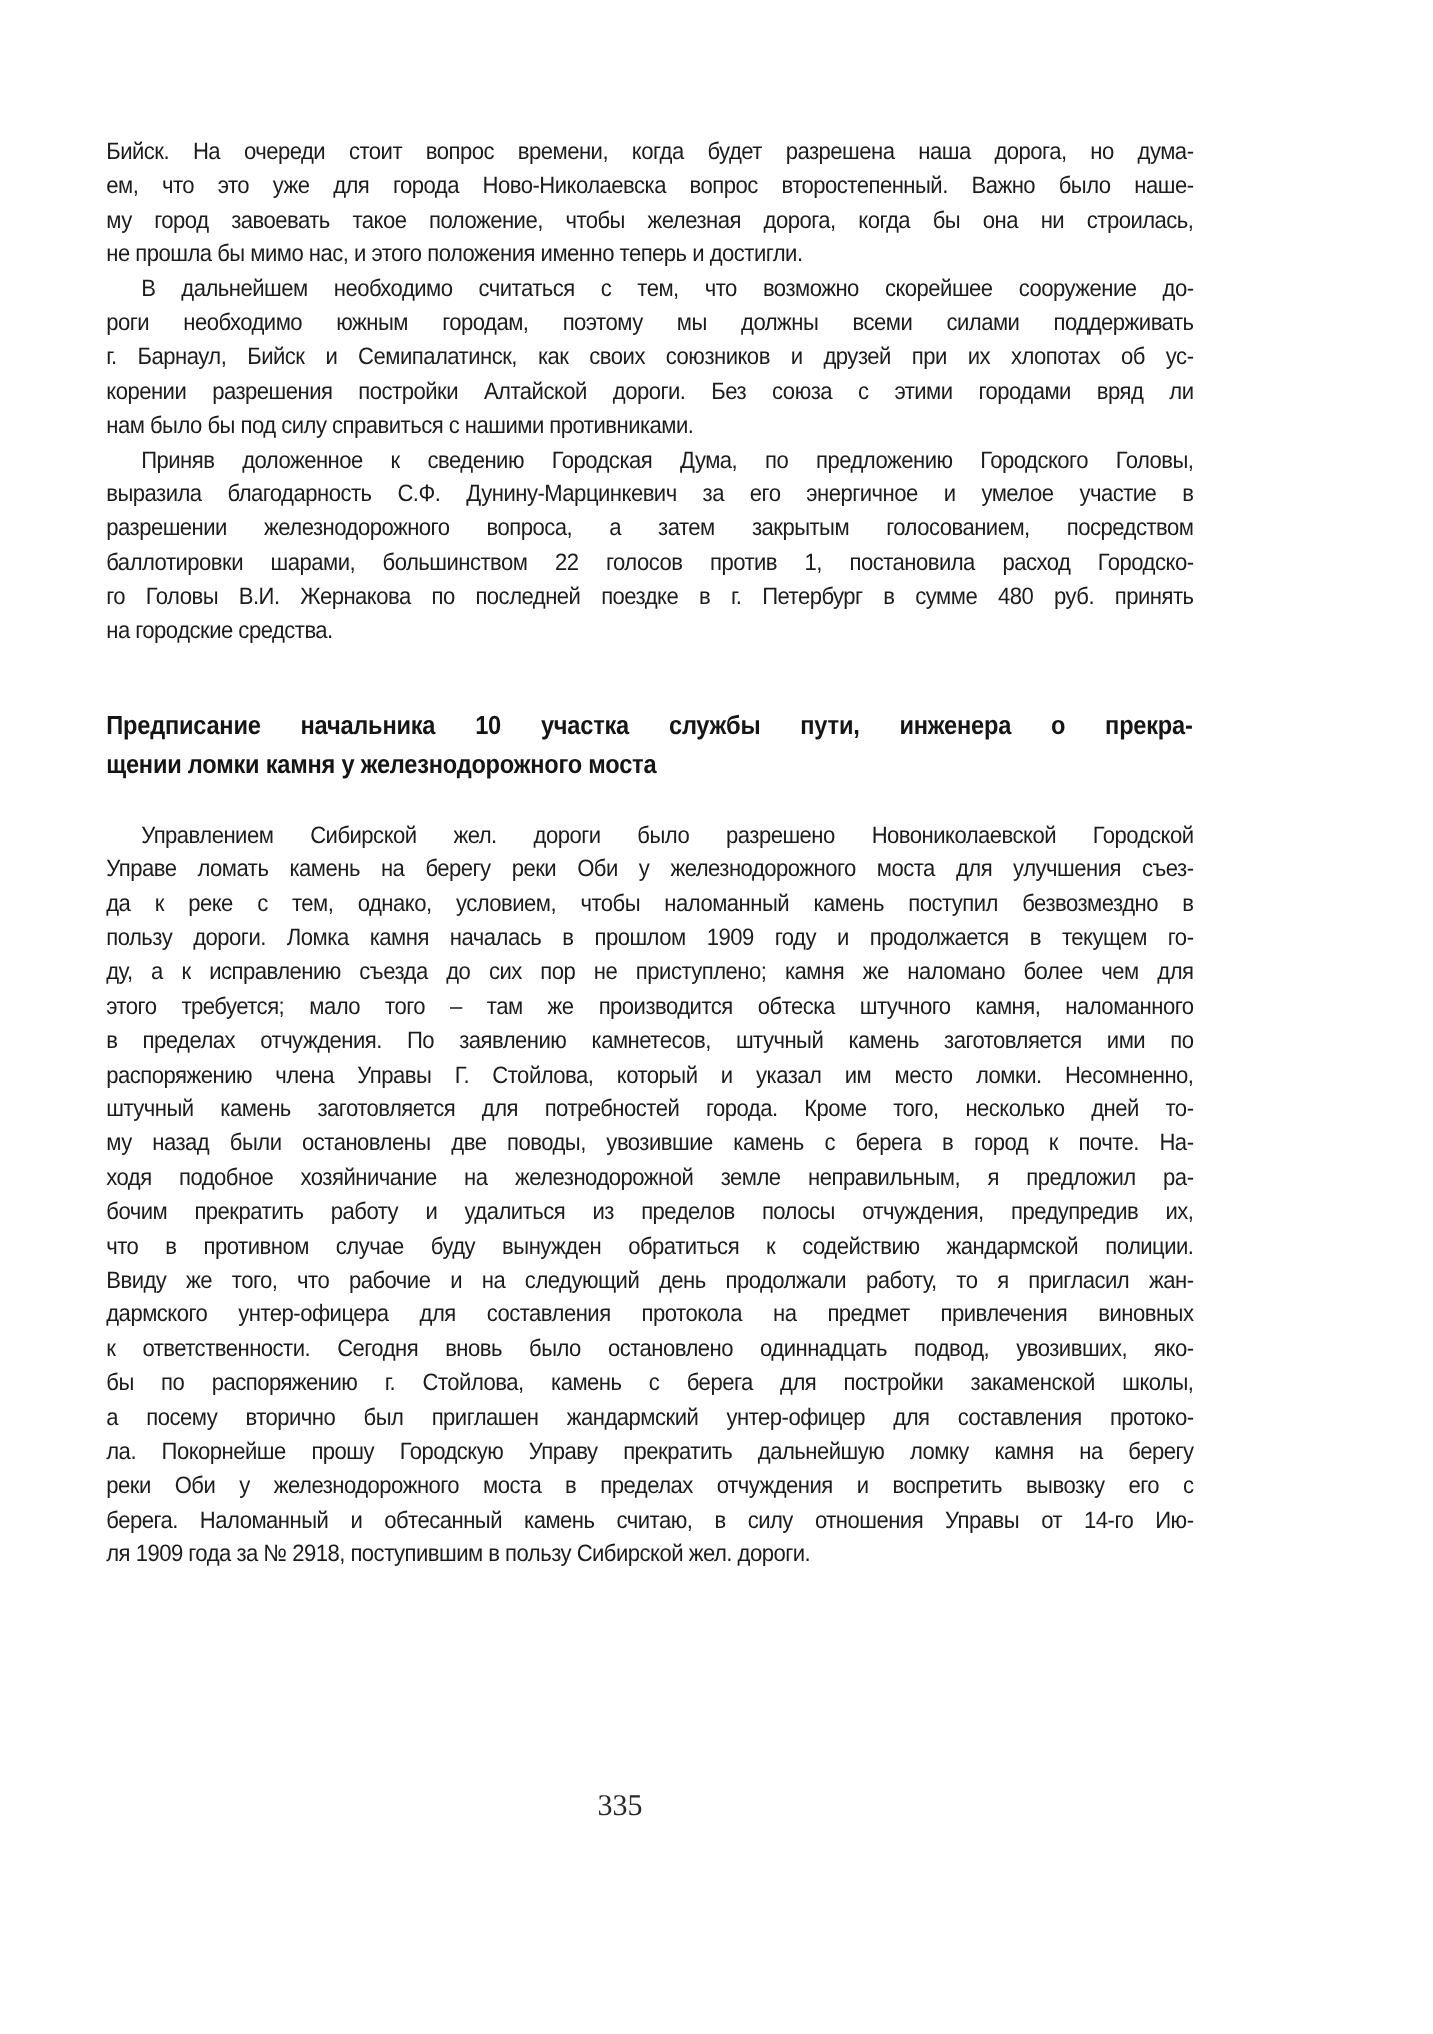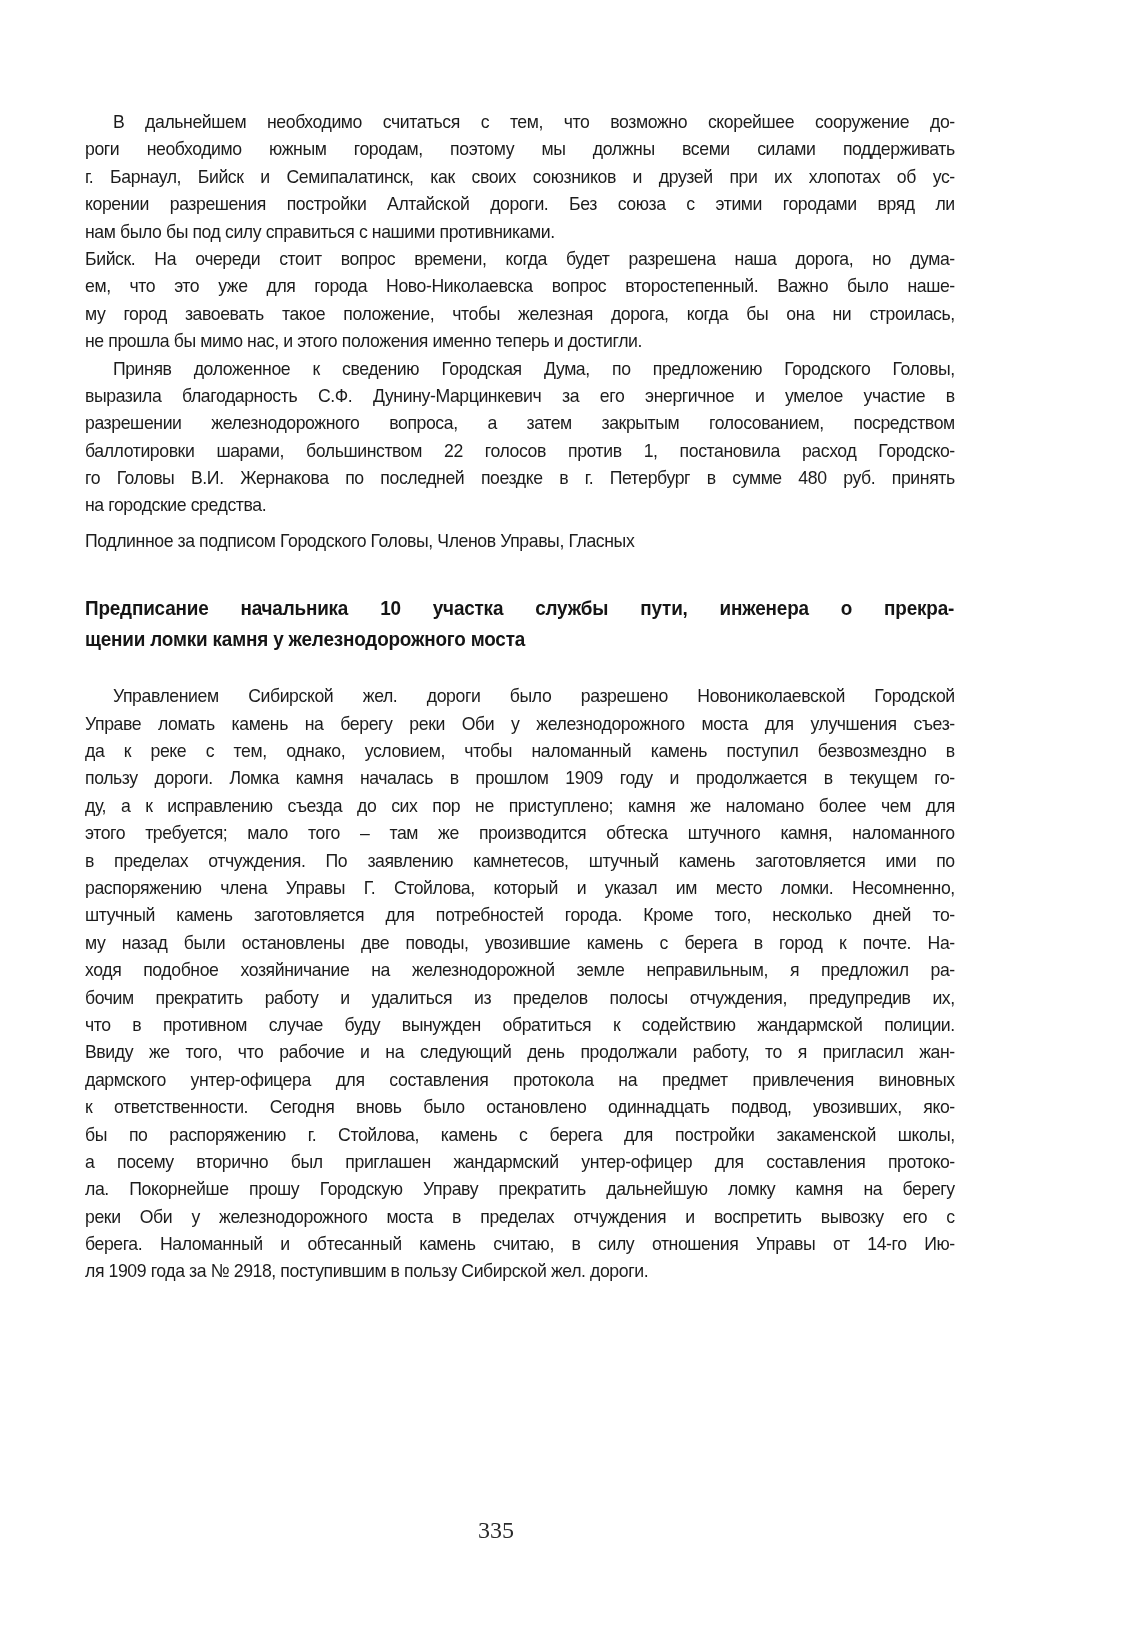--- a/index.html
+++ b/index.html
@@ -69,60 +69,57 @@
       line-height: 31px;
       height: 31px;
       transform: scaleX(0.9);
       width: 111%;
       color: #151515;
     }
     .page-number {
       position: absolute;
       left: 0;
       width: 992px;
-      top: 1517px;
+      top: 1432px;
       text-align: center;
       font-family: "Liberation Serif", serif;
       font-size: 24px;
       color: #2a2a2a;
     }
   </style>
 </head>
 <body>
 
 <div class="page">
 
   <div class="para">
+    <span class="line">Бийск. На очереди стоит вопрос времени, когда будет разрешена наша дорога, но дума-</span>
+    <span class="line">ем, что это уже для города Ново-Николаевска вопрос второстепенный. Важно было наше-</span>
+    <span class="line">му город завоевать такое положение, чтобы железная дорога, когда бы она ни строилась,</span>
+    <span class="line last">не прошла бы мимо нас, и этого положения именно теперь и достигли.</span>
+  </div>
+
+  <div class="para">
     <span class="line indent">В дальнейшем необходимо считаться с тем, что возможно скорейшее сооружение до-</span>
     <span class="line">роги необходимо южным городам, поэтому мы должны всеми силами поддерживать</span>
     <span class="line">г. Барнаул, Бийск и Семипалатинск, как своих союзников и друзей при их хлопотах об ус-</span>
     <span class="line">корении разрешения постройки Алтайской дороги. Без союза с этими городами вряд ли</span>
     <span class="line last">нам было бы под силу справиться с нашими противниками.</span>
-  </div>
-
-  <div class="para">
-    <span class="line">Бийск. На очереди стоит вопрос времени, когда будет разрешена наша дорога, но дума-</span>
-    <span class="line">ем, что это уже для города Ново-Николаевска вопрос второстепенный. Важно было наше-</span>
-    <span class="line">му город завоевать такое положение, чтобы железная дорога, когда бы она ни строилась,</span>
-    <span class="line last">не прошла бы мимо нас, и этого положения именно теперь и достигли.</span>
   </div>
 
   <div class="para">
     <span class="line indent">Приняв доложенное к сведению Городская Дума, по предложению Городского Головы,</span>
     <span class="line">выразила благодарность С.Ф. Дунину-Марцинкевич за его энергичное и умелое участие в</span>
     <span class="line">разрешении железнодорожного вопроса, а затем закрытым голосованием, посредством</span>
     <span class="line">баллотировки шарами, большинством 22 голосов против 1, постановила расход Городско-</span>
     <span class="line">го Головы В.И. Жернакова по последней поездке в г. Петербург в сумме 480 руб. принять</span>
     <span class="line last">на городские средства.</span>
   </div>
 
   <div class="gap-s"></div>
-  <div class="para">
-    <span class="line last">Подлинное за подписом Городского Головы, Членов Управы, Гласных</span>
-  </div>
 
   <div class="gap-s"></div>
 
   <div class="gap-l"></div>
   <div class="para heading">
     <span class="line">Предписание начальника 10 участка службы пути, инженера о прекра-</span>
     <span class="line last">щении ломки камня у железнодорожного моста</span>
   </div>
 
   <div class="gap-s"></div>

